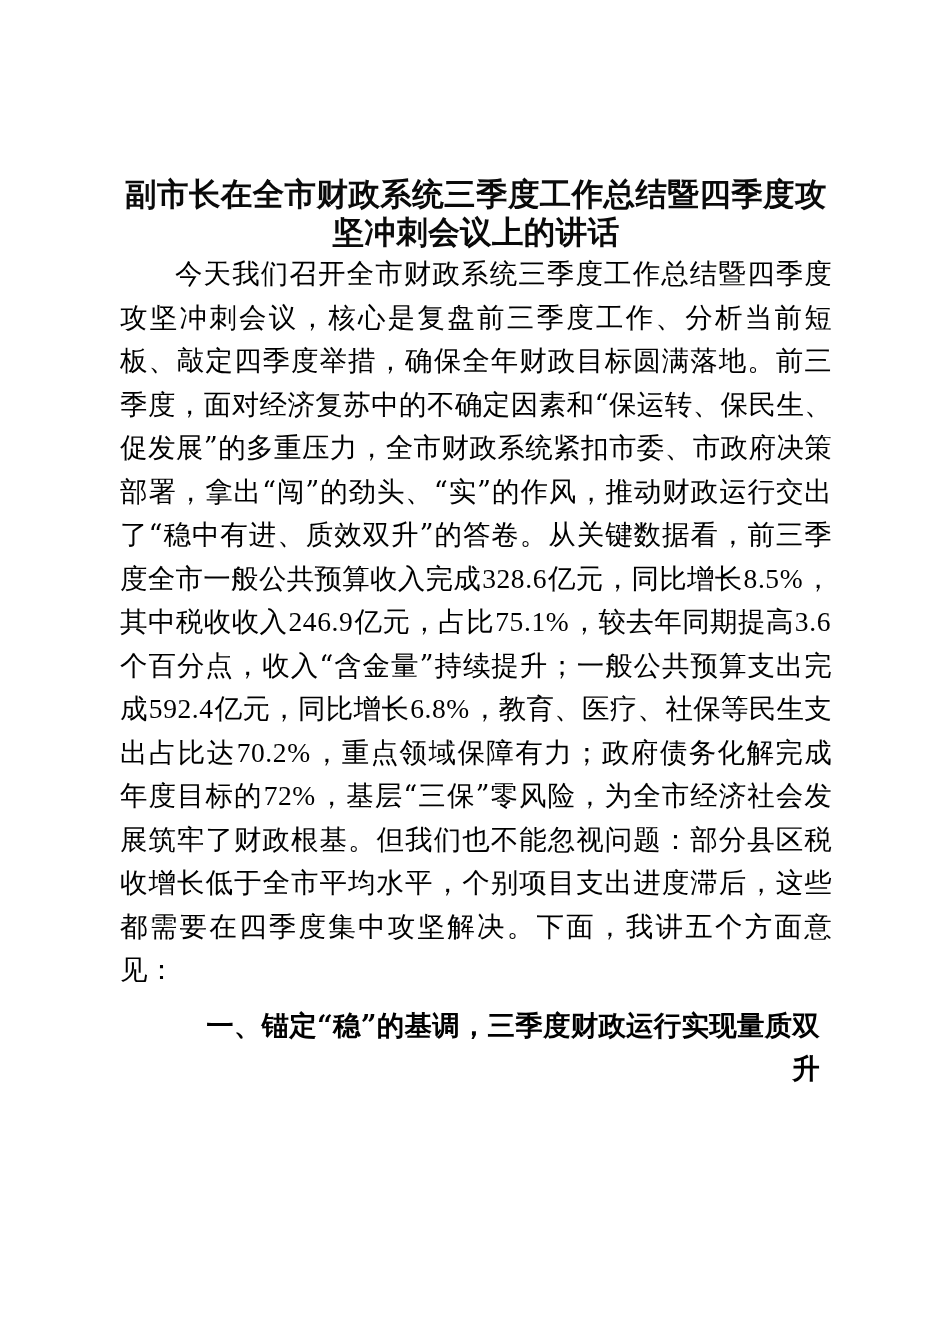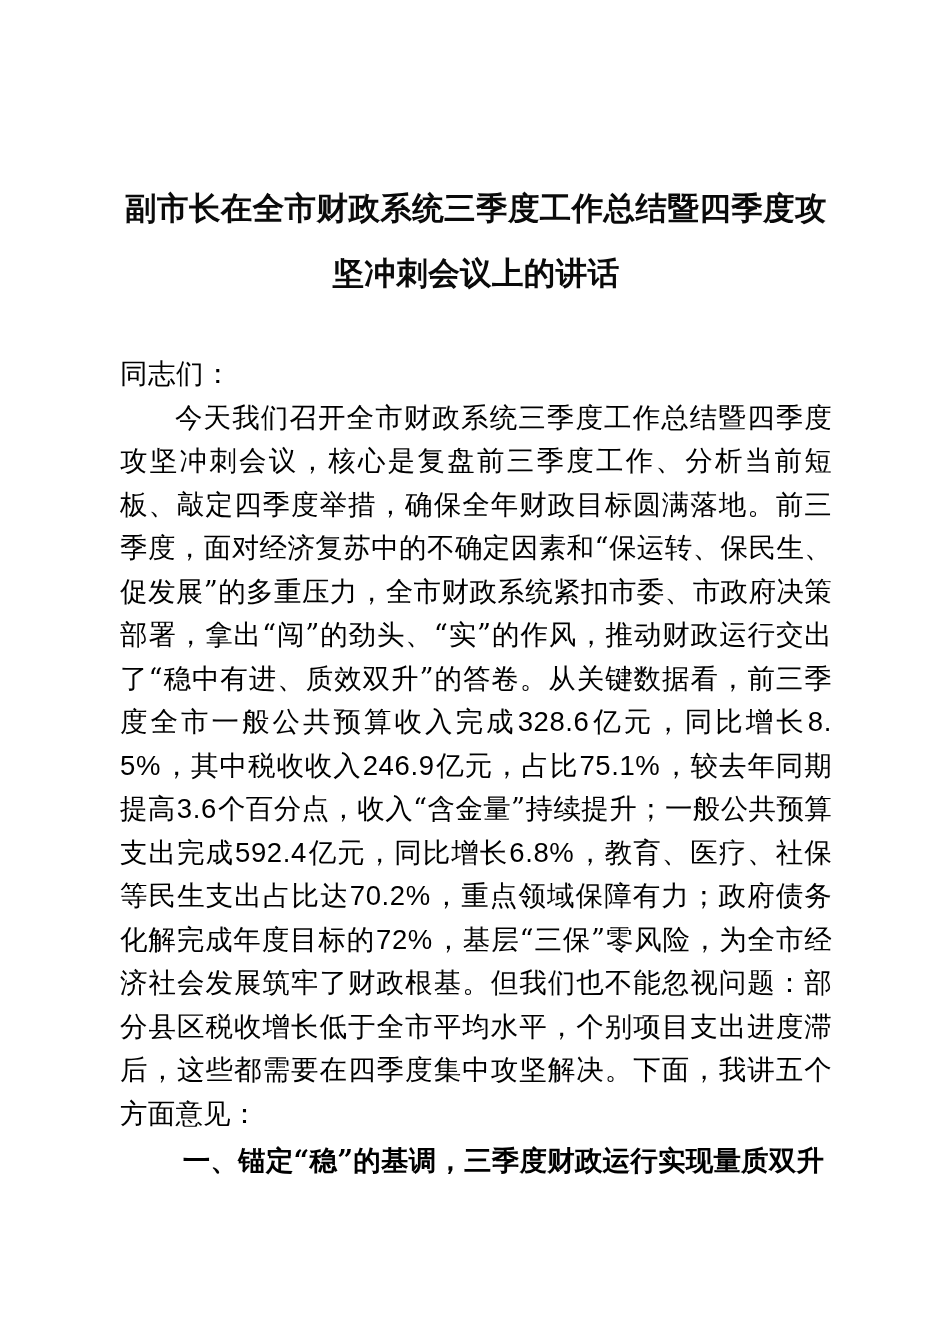--- a/index.html
+++ b/index.html
@@ -29,21 +29,21 @@
     left: 120px;
     top: 0;
     width: 712px;
   }
 
   
   .doc-title {
     font-family: "Liberation Serif", "DejaVu Serif", serif;
     font-weight: bold;
     font-size: 31.5px;
-    line-height: 65px;
+    line-height: 38px;
     text-align: center;
     letter-spacing: 0.4px;
     margin: 0;
     padding-top: 176px;
     color: #0a0a0a;
   }
 
   
   .salutation {
     font-family: "DejaVu Serif", "Liberation Serif", serif;
@@ -66,42 +66,41 @@
     letter-spacing: 0.2px;
     word-break: break-all;
     text-indent: 2em;
   }
 
   .section-heading {
     font-family: "DejaVu Serif", "Liberation Serif", serif;
     font-weight: bold;
     font-size: 27.5px;
     line-height: 43.5px;
-    margin: 4px;
+    margin: 12px;
     text-indent: 2em;
-    text-align: center;
+    text-align: right;
     letter-spacing: 0.2px;
   }
 
   
   .num {
-    font-family: Liberation Sans, sans-serif;
+    font-family: Liberation Serif, serif;
     letter-spacing: 0.6px;
     padding: 0 1px;
   }
 </style>
 </head>
 <body>
 
 <div class="page">
   <div class="content">
 
     <h1 class="doc-title">副市长在全市财政系统三季度工作总结暨四季度攻坚冲刺会议上的讲话</h1>
 
-    <p class="salutation">同志们：</p>
 
     <p class="para">今天我们召开全市财政系统三季度工作总结暨四季度攻坚冲刺会议，核心是复盘前三季度工作、分析当前短板、敲定四季度举措，确保全年财政目标圆满落地。前三季度，面对经济复苏中的不确定因素和“保运转、保民生、促发展”的多重压力，全市财政系统紧扣市委、市政府决策部署，拿出“闯”的劲头、“实”的作风，推动财政运行交出了“稳中有进、质效双升”的答卷。从关键数据看，前三季度全市一般公共预算收入完成<span class="num">328.6</span>亿元，同比增长<span class="num">8.5%</span>，其中税收收入<span class="num">246.9</span>亿元，占比<span class="num">75.1%</span>，较去年同期提高<span class="num">3.6</span>个百分点，收入“含金量”持续提升；一般公共预算支出完成<span class="num">592.4</span>亿元，同比增长<span class="num">6.8%</span>，教育、医疗、社保等民生支出占比达<span class="num">70.2%</span>，重点领域保障有力；政府债务化解完成年度目标的<span class="num">72%</span>，基层“三保”零风险，为全市经济社会发展筑牢了财政根基。但我们也不能忽视问题：部分县区税收增长低于全市平均水平，个别项目支出进度滞后，这些都需要在四季度集中攻坚解决。下面，我讲五个方面意见：</p>
 
     <h2 class="section-heading">一、锚定“稳”的基调，三季度财政运行实现量质双升</h2>
 
 
   </div>
 </div>
 
 </body></html>

